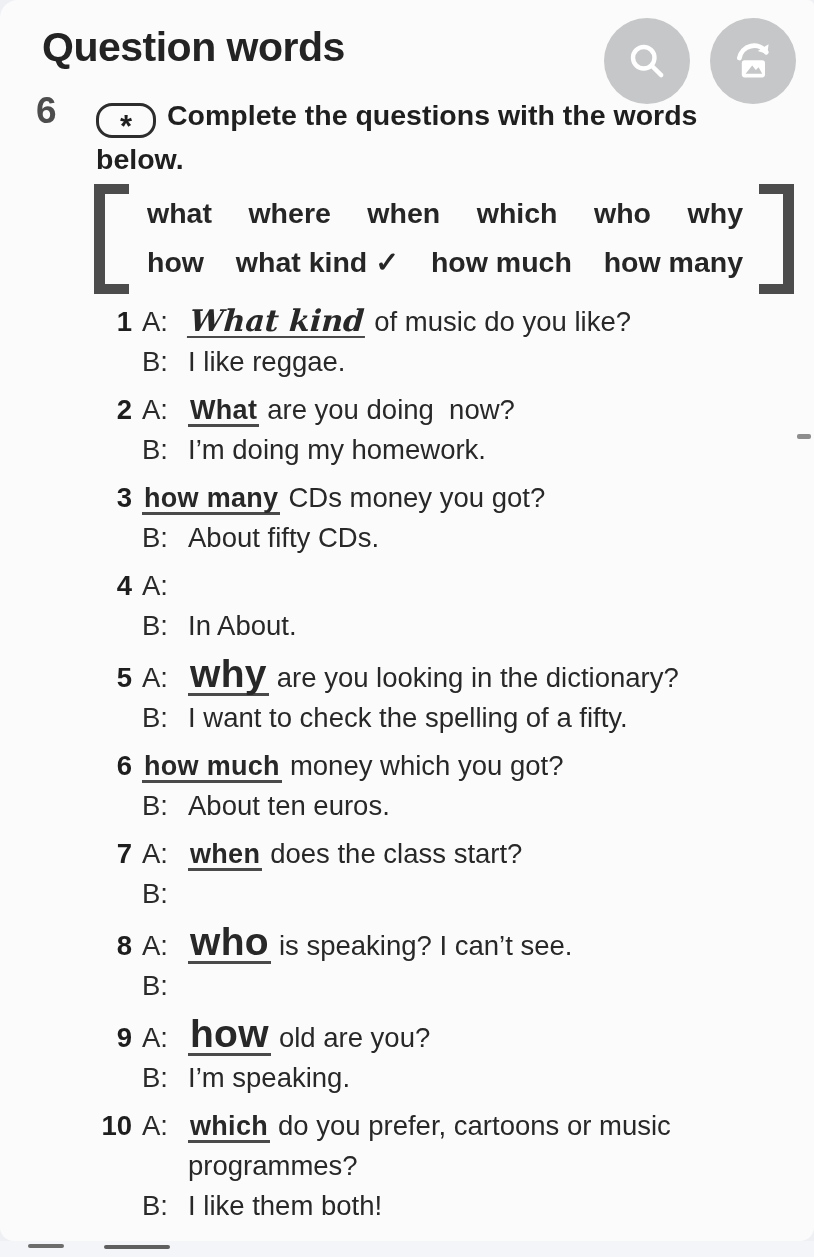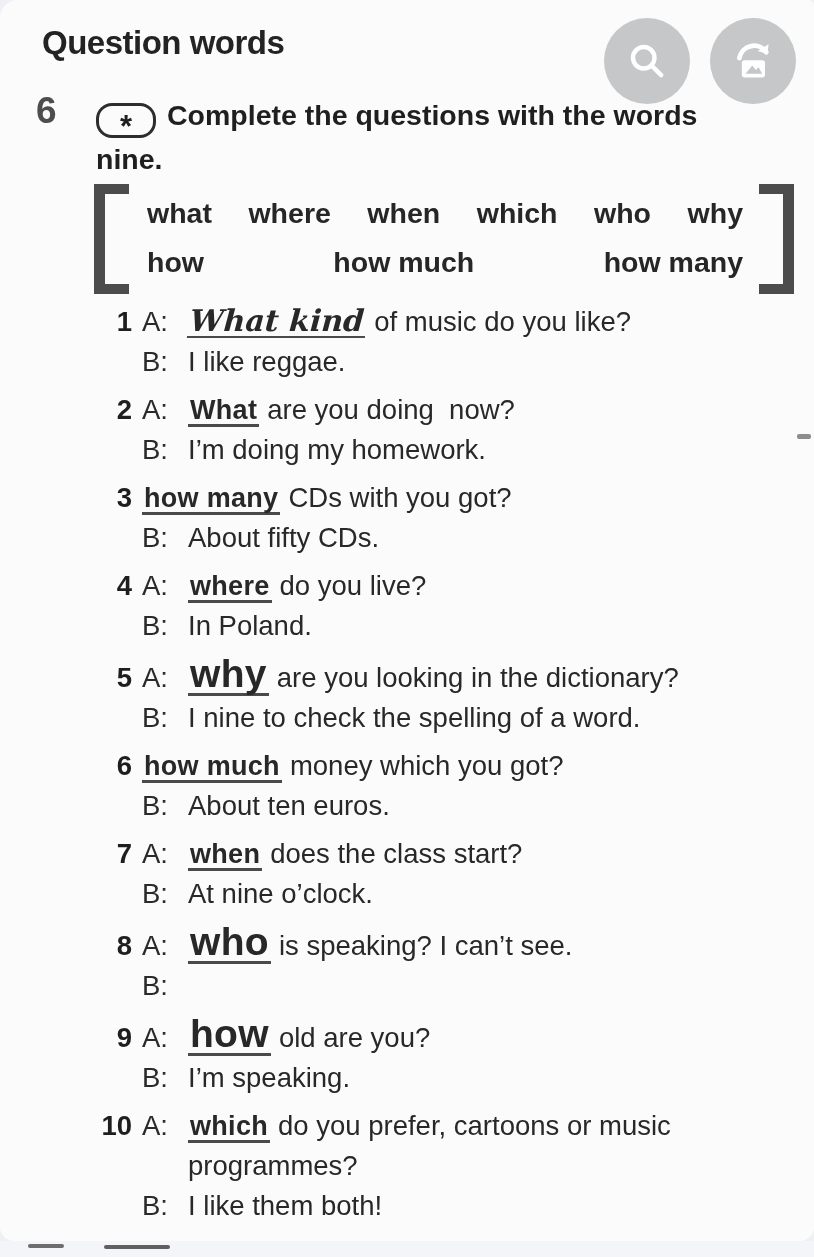--- a/index.html
+++ b/index.html
@@ -26,21 +26,21 @@
     position:absolute;width:86px;height:86px;border-radius:50%;
     background:#c6c7c8;display:flex;align-items:center;justify-content:center;
     z-index:1;border:none;padding:0;cursor:pointer;
   }
   .fab-search{left:604px;top:18px;}
   .fab-image{left:710px;top:18px;}
   .fab svg{display:block;}
   
   .title{
     position:absolute;left:42px;top:24px;z-index:2;
-    font-size:33px;font-weight:700;letter-spacing:-0.5px;color:#232323;
+    font-size:41px;font-weight:700;letter-spacing:-0.5px;color:#232323;
   }
   
   .ex-num{
     position:absolute;left:36px;top:90px;z-index:2;
     font-size:37px;font-weight:800;color:#4d4d4d;
   }
   .instr{
     position:absolute;left:96px;top:94px;width:676px;z-index:2;
     font-size:28.5px;font-weight:700;color:#1f1f1f;line-height:42px;
   }
@@ -126,36 +126,37 @@
     </svg>
   </span>
 </button>
 
 <div class="ex-num">6</div>
 
 <div class="instr">
   <span class="pill">
       <span class="star">*</span>
     </span><span>Complete the questions with the words</span><br>
-  <span>nine.</span>
+  <span>below.</span>
 </div>
 
 <div class="wordbank">
   <div class="bracket left"></div>
   <div class="wb-words">
       <div class="wb-row">
         <span class="wb-word">what</span>
         <span class="wb-word">where</span>
         <span class="wb-word">when</span>
         <span class="wb-word">which</span>
         <span class="wb-word">who</span>
         <span class="wb-word">why</span>
       </div>
       <div class="wb-row">
         <span class="wb-word">how</span>
+        <span class="wb-word">what kind ✓</span>
         <span class="wb-word">how much</span>
         <span class="wb-word">how many</span>
       </div>
     </div>
   <div class="bracket right"></div>
 </div>
 
 <div class="q-list">
     <div class="q-item">
       <div class="q-line">
@@ -177,50 +178,49 @@
       </div>
       <div class="q-line">
         <span class="q-num"></span>
         <span class="q-label">B:</span>
         <span class="q-text">I’m doing my homework.</span>
       </div>
     </div>
     <div class="q-item">
       <div class="q-line">
         <span class="q-num">3</span>
-        <span class="q-text"><span class="answer bold">how many</span><span class="q-rest">CDs with you got?</span></span>
+        <span class="q-text"><span class="answer bold">how many</span><span class="q-rest">CDs money you got?</span></span>
       </div>
       <div class="q-line">
         <span class="q-num"></span>
         <span class="q-label">B:</span>
         <span class="q-text">About fifty CDs.</span>
       </div>
     </div>
     <div class="q-item">
       <div class="q-line">
         <span class="q-num">4</span>
         <span class="q-label">A:</span>
-        <span class="q-text"><span class="answer bold">where</span><span class="q-rest">do you live?</span></span>
-      </div>
-      <div class="q-line">
-        <span class="q-num"></span>
-        <span class="q-label">B:</span>
-        <span class="q-text">In Poland.</span>
+      </div>
+      <div class="q-line">
+        <span class="q-num"></span>
+        <span class="q-label">B:</span>
+        <span class="q-text">In About.</span>
       </div>
     </div>
     <div class="q-item">
       <div class="q-line">
         <span class="q-num">5</span>
         <span class="q-label">A:</span>
         <span class="q-text"><span class="answer bold-large">why</span><span class="q-rest">are you looking in the dictionary?</span></span>
       </div>
       <div class="q-line">
         <span class="q-num"></span>
         <span class="q-label">B:</span>
-        <span class="q-text">I nine to check the spelling of a word.</span>
+        <span class="q-text">I want to check the spelling of a fifty.</span>
       </div>
     </div>
     <div class="q-item">
       <div class="q-line">
         <span class="q-num">6</span>
         <span class="q-text"><span class="answer bold">how much</span><span class="q-rest">money which you got?</span></span>
       </div>
       <div class="q-line">
         <span class="q-num"></span>
         <span class="q-label">B:</span>
@@ -229,21 +229,20 @@
     </div>
     <div class="q-item">
       <div class="q-line">
         <span class="q-num">7</span>
         <span class="q-label">A:</span>
         <span class="q-text"><span class="answer bold">when</span><span class="q-rest">does the class start?</span></span>
       </div>
       <div class="q-line">
         <span class="q-num"></span>
         <span class="q-label">B:</span>
-        <span class="q-text">At nine o’clock.</span>
       </div>
     </div>
     <div class="q-item">
       <div class="q-line">
         <span class="q-num">8</span>
         <span class="q-label">A:</span>
         <span class="q-text"><span class="answer bold-large">who</span><span class="q-rest">is speaking? I can’t see.</span></span>
       </div>
       <div class="q-line">
         <span class="q-num"></span>

